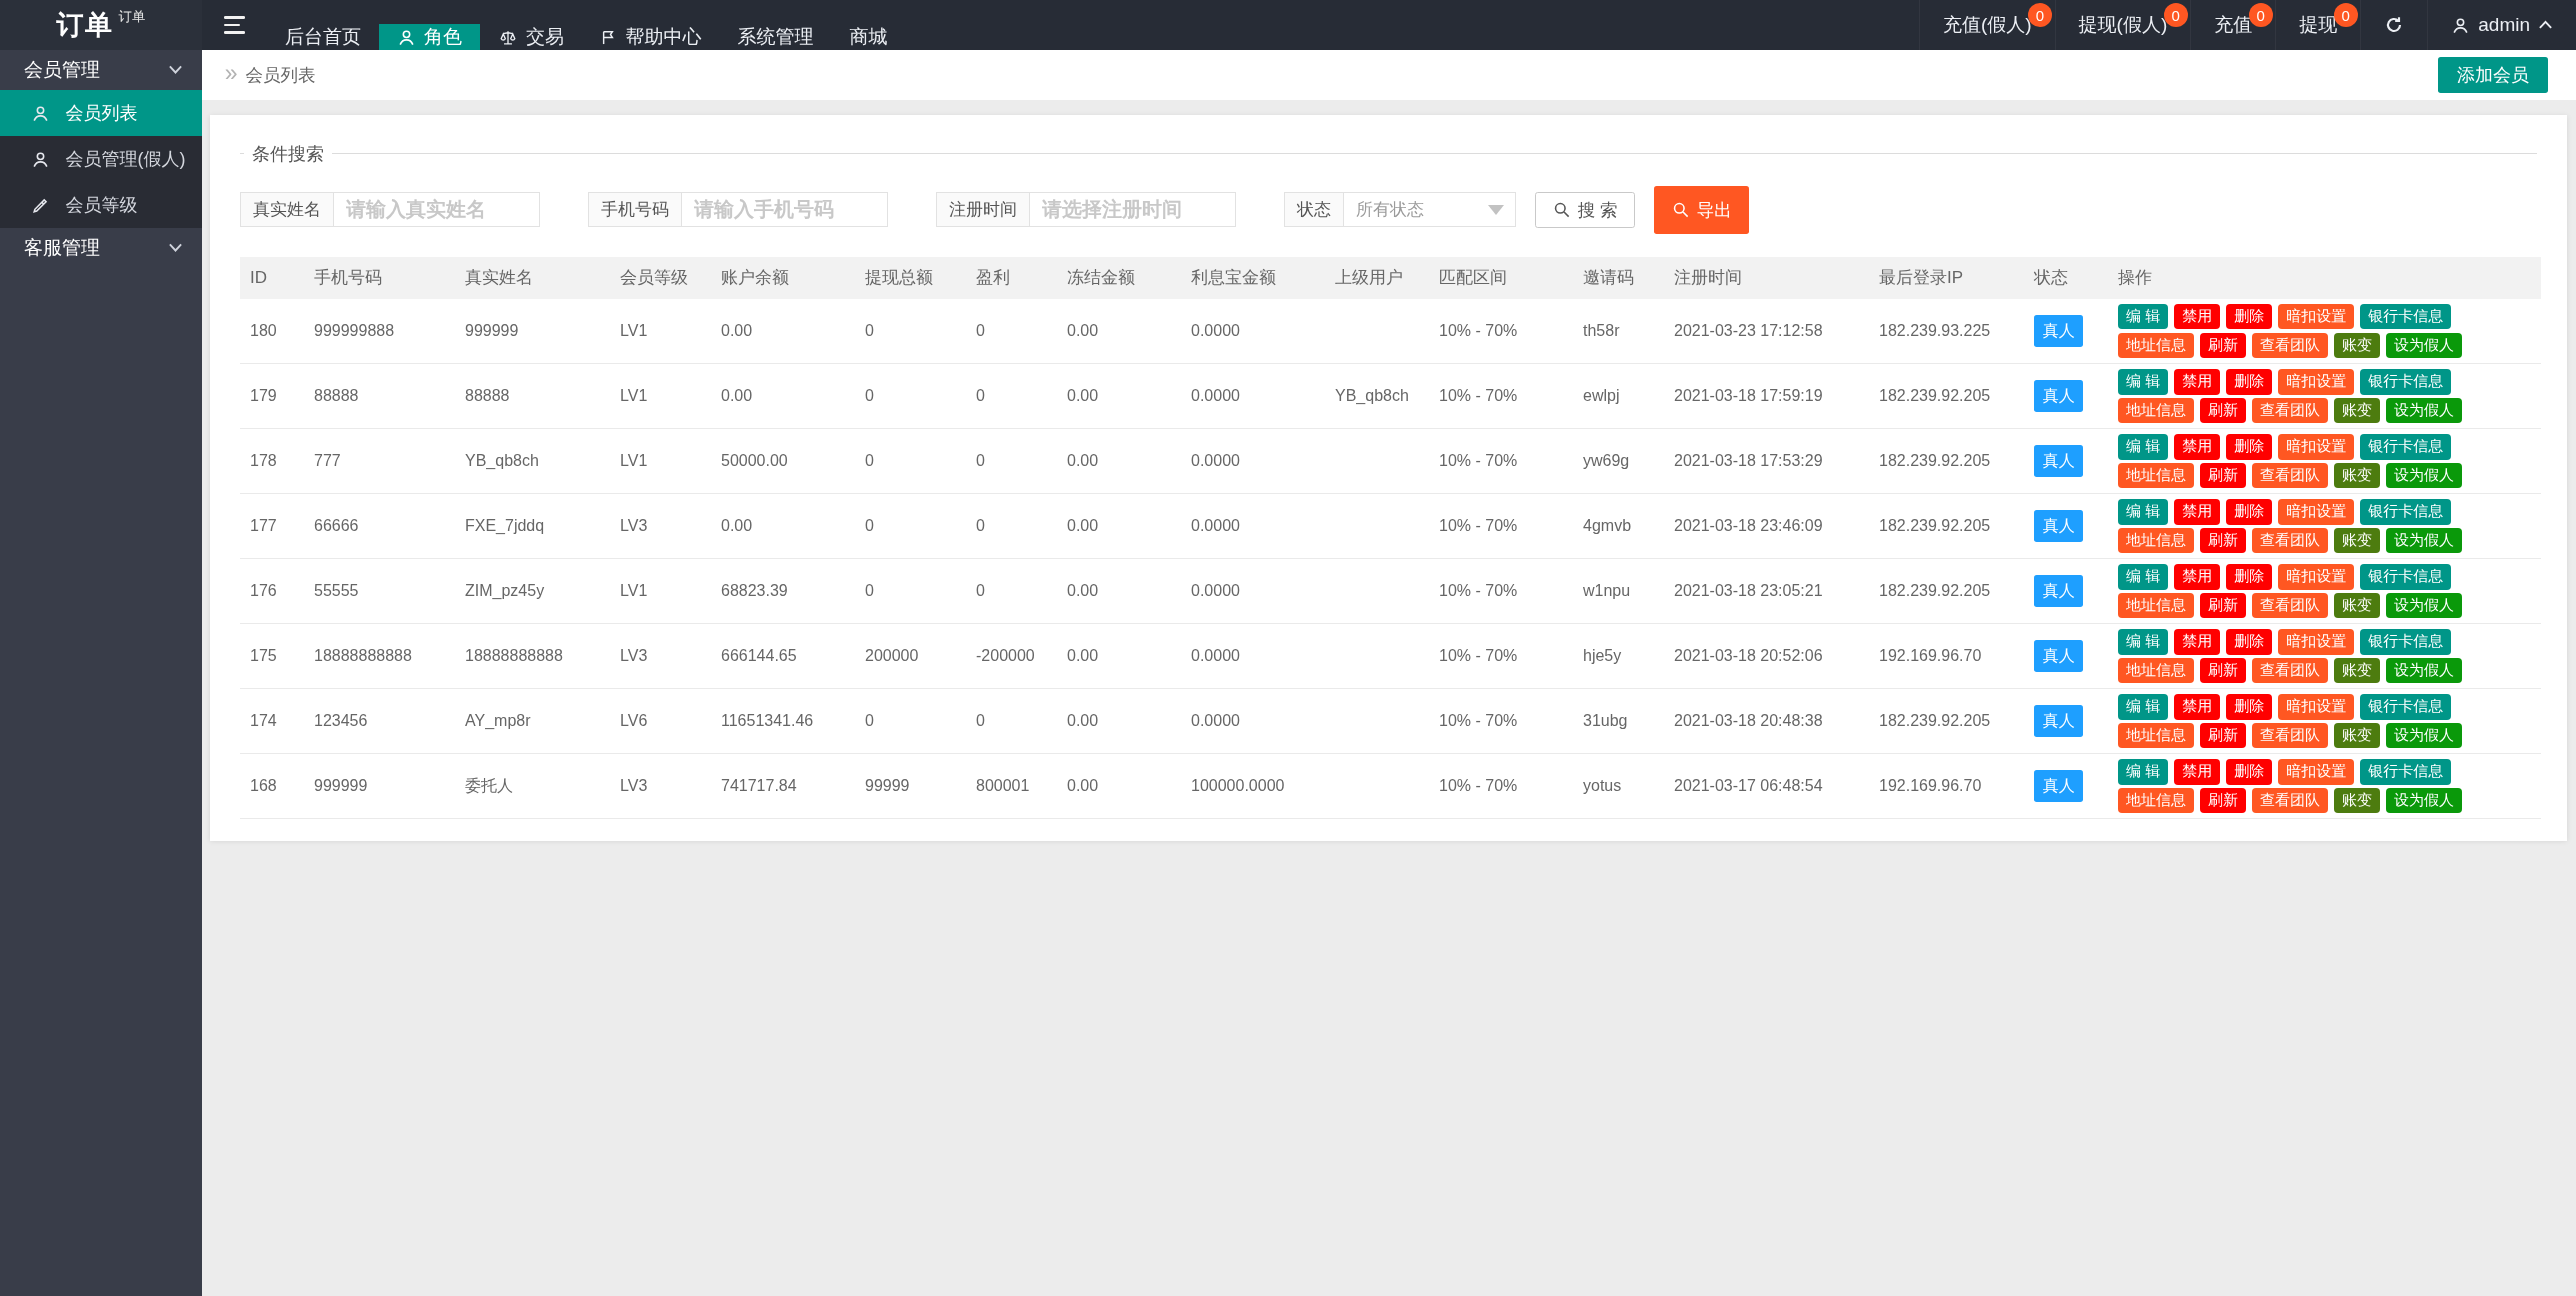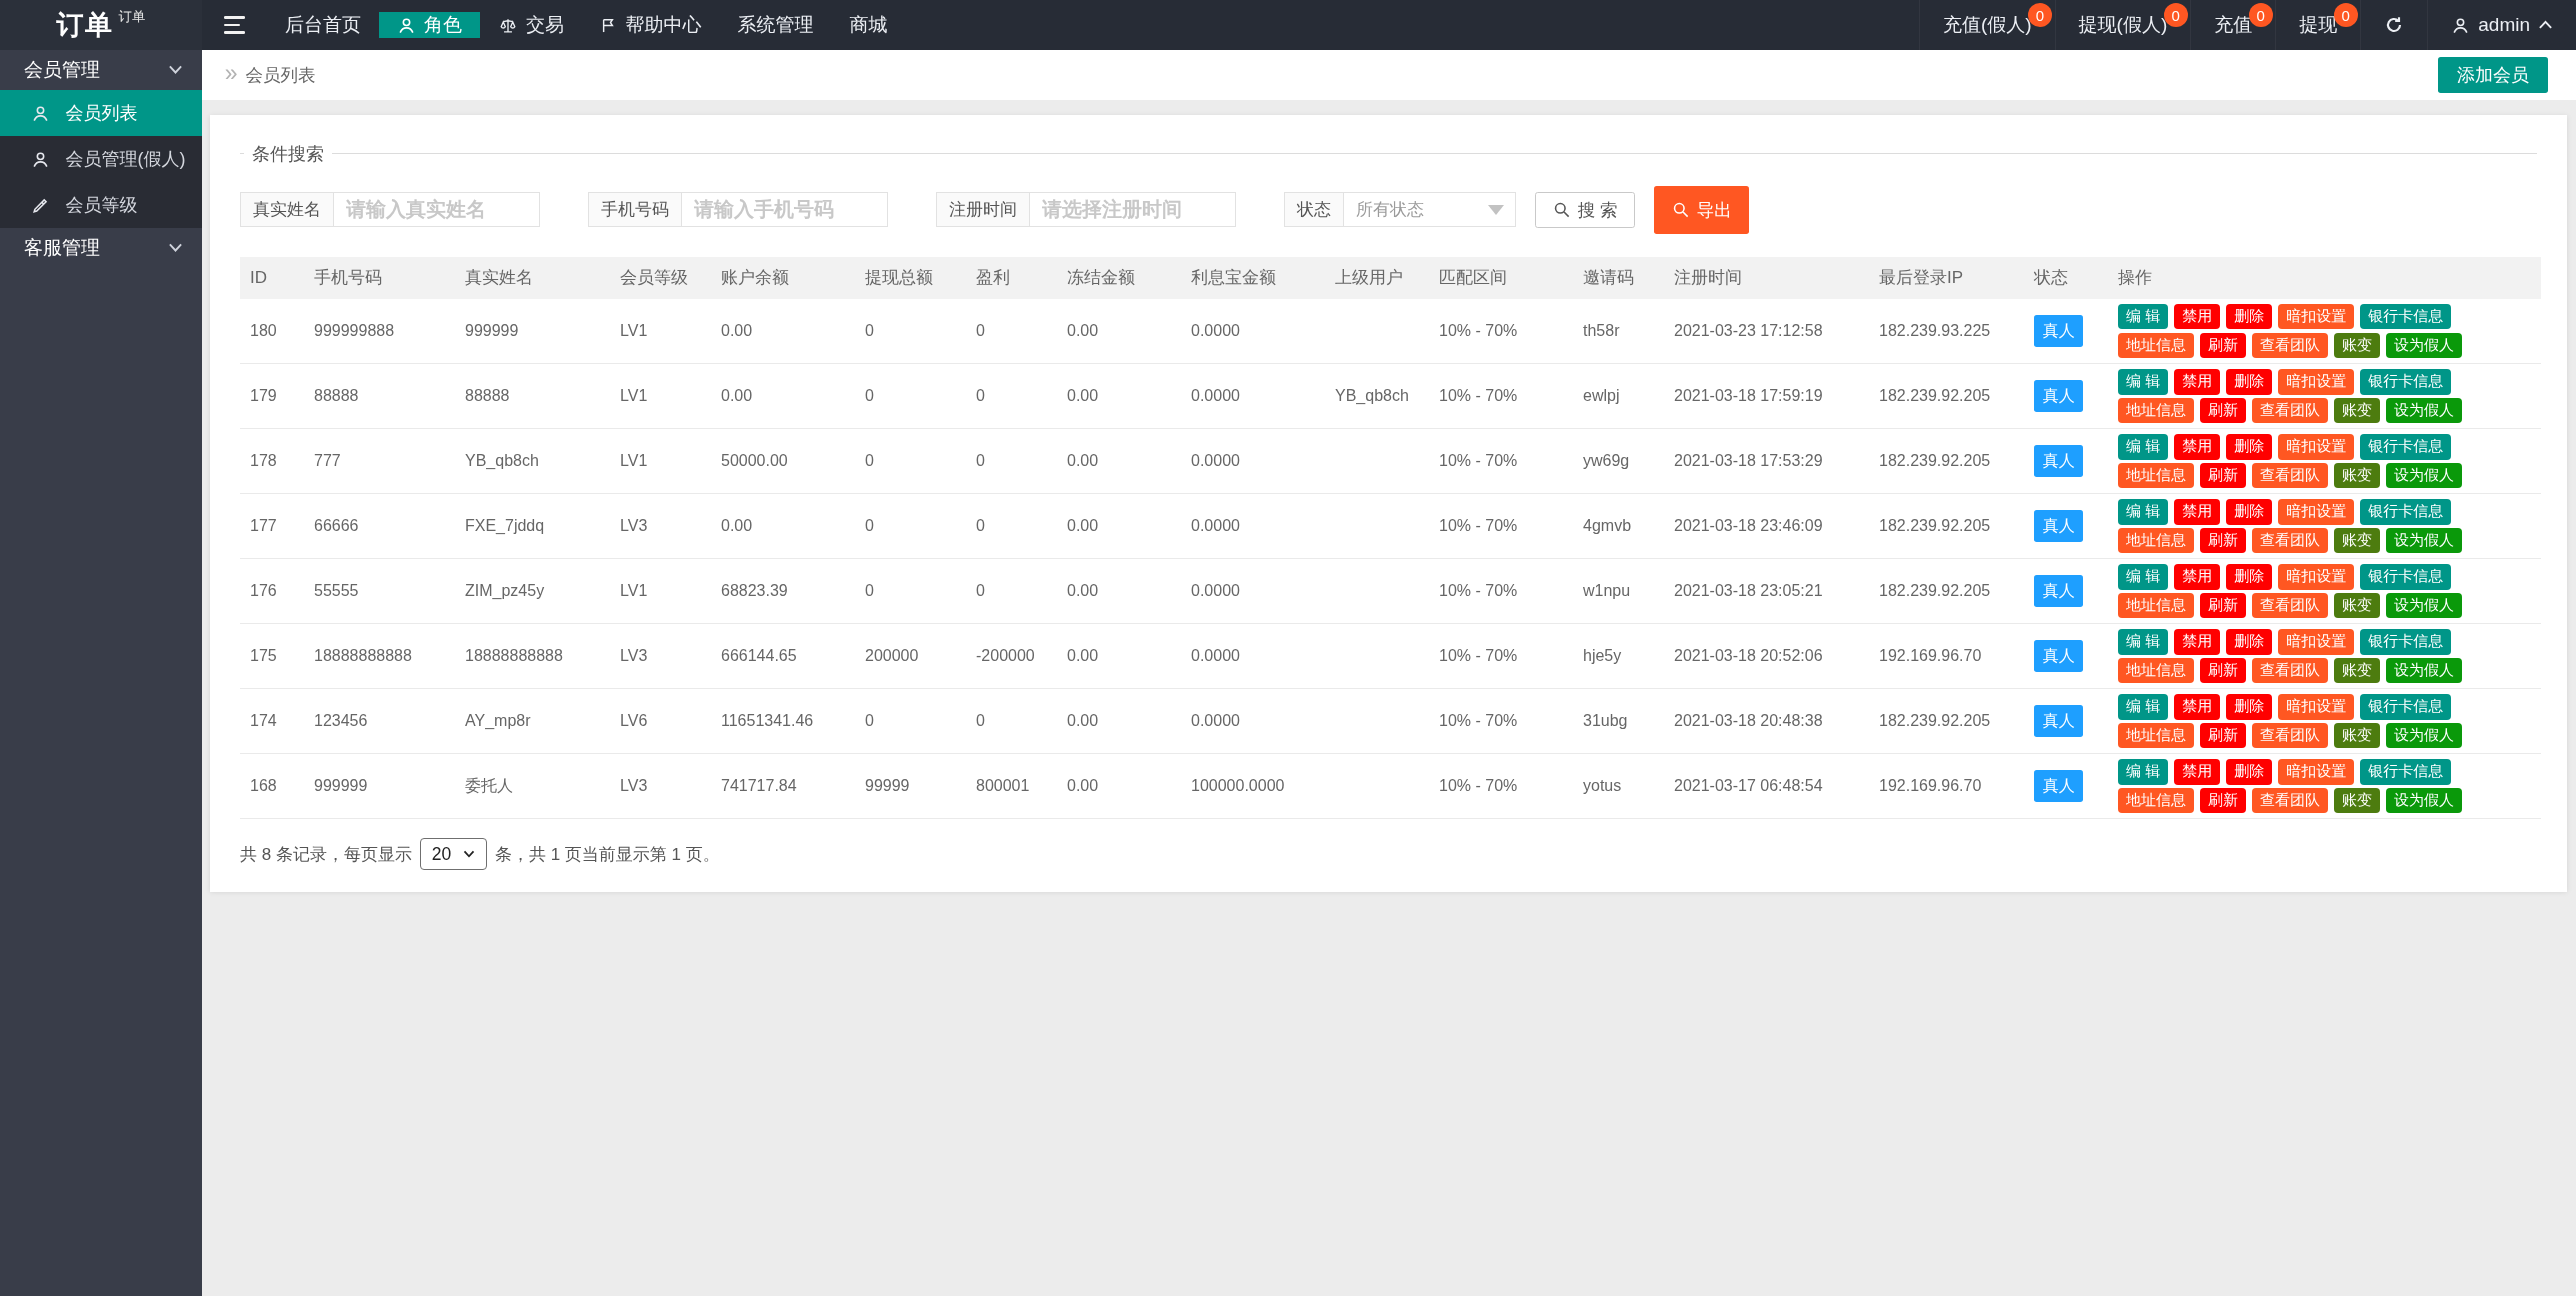--- a/index.html
+++ b/index.html
@@ -7,21 +7,21 @@
   *{box-sizing:border-box;}
 
   
   .navbar{position:absolute;top:0;left:0;width:2576px;height:50px;background:#272c36;display:flex;align-items:stretch;z-index:5;}
   .logo{width:202px;background:#2b303a;display:flex;align-items:center;justify-content:center;color:#fff;flex:none;}
   .logo-main{font-size:27px;font-weight:bold;letter-spacing:1.3px;}
   .logo-sub{font-size:13.4px;margin-left:5.4px;transform:translateY(-8px);color:#e8e8e8;}
   .hamburger{width:65px;display:flex;flex-direction:column;justify-content:center;align-items:center;gap:4.7px;cursor:pointer;}
   .hamburger i{display:block;width:21.5px;height:2.7px;background:#f2f2f2;border-radius:1.3px;}
   .hamburger i:nth-child(2){width:16px;align-self:flex-start;margin-left:21.5px;}
-  .nav-left{display:flex;align-items:center;}
+  .nav-left{display:flex;align-items:flex-end;}
   .nav-item{display:flex;align-items:center;gap:8px;padding:0 18px;font-size:19px;color:#eceff4;cursor:pointer;white-space:nowrap;}
   .nav-item.active{background:#009688;color:#fff;}
   .nav-right{margin-left:auto;display:flex;align-items:stretch;}
   .nav-right .nav-item{position:relative;border-left:0.7px solid rgba(255,255,255,.05);padding:0 23px;}
   .badge{position:absolute;top:3.4px;right:2.7px;min-width:24px;height:24px;border-radius:12px;background:#ff5722;
     color:#fff;font-size:15px;display:flex;align-items:center;justify-content:center;padding:0 4px;}
   .icn{display:inline-flex;align-items:center;justify-content:center;line-height:0;}
   .icn svg{display:block;}
 
   
@@ -574,28 +574,16 @@
                 <a class="abtn red">刷新</a>
                 <a class="abtn orange">查看团队</a>
                 <a class="abtn blue">账变</a>
                 <a class="abtn green">设为假人</a>
               </div>
             </td>
           </tr>
         </tbody>
     </table>
 
-    <div class="pagination">
-      <span>共 8 条记录，每页显示</span>
-      <span class="psize">
-        <span>20</span>
-        <span class="icn caret" id="psize-ic">
-            <svg width="12" height="8" viewBox="0 0 16 10" fill="none" stroke="currentColor" stroke-width="2.4">
-              <path d="M2 1.5L8 8l6-6.5"></path>
-            </svg>
-          </span>
-      </span>
-      <span>条，共 1 页当前显示第 1 页。</span>
-    </div>
 
   </div>
 </div>
 
 
 </body></html>

